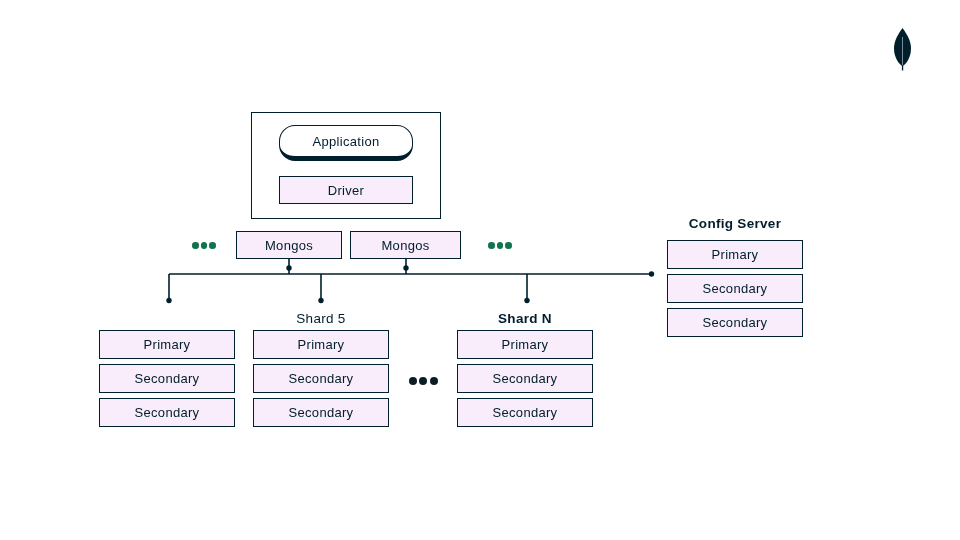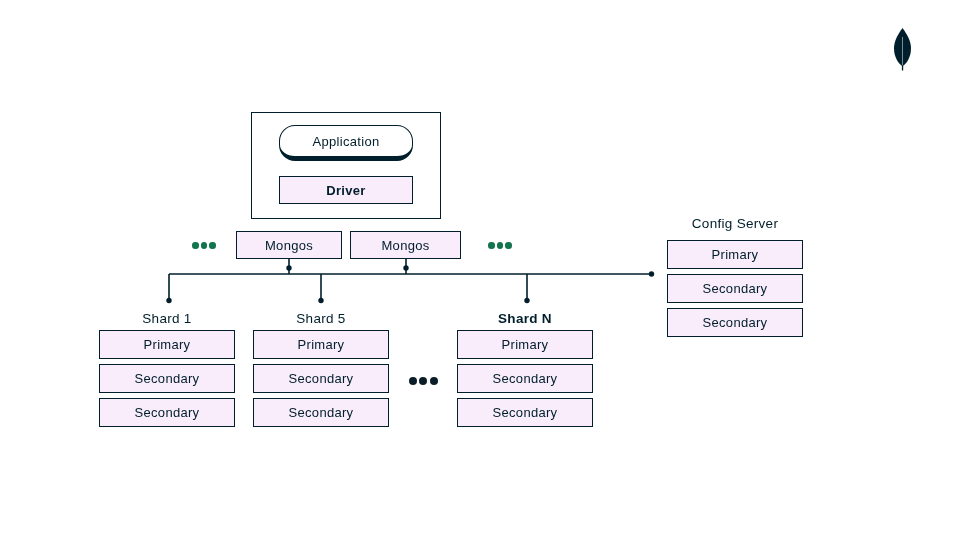--- a/index.html
+++ b/index.html
@@ -106,53 +106,52 @@
       <circle cx="321" cy="300.5" r="2.7" stroke="none"></circle>
       <line x1="527" y1="274" x2="527" y2="298"></line>
       <circle cx="527" cy="300.5" r="2.7" stroke="none"></circle>
     </g>
   </svg>
 
   <div class="group-frame" style="left:251px; top:112px; width:190px; height:107px;"></div>
   <div class="node-box white-box application-box" style="left:279px; top:125px; width:134px; height:36px;">
     <span>Application</span>
   </div>
-  <div class="node-box" style="left:279px; top:176px; width:134px; height:28px;font-weight:bold;">
+  <div class="node-box" style="left:279px; top:176px; width:134px; height:28px;">
     <span>Driver</span>
   </div>
 
   <div class="dots dots-green" style="left:192px; top:242px;">
     <span class="dot"></span>
     <span class="dot"></span>
     <span class="dot"></span>
   </div>
   <div class="node-box" style="left:236px; top:231px; width:106px; height:28px;">
     <span>Mongos</span>
   </div>
   <div class="node-box" style="left:350px; top:231px; width:111px; height:28px;">
     <span>Mongos</span>
   </div>
   <div class="dots dots-green" style="left:488px; top:242px;">
     <span class="dot"></span>
     <span class="dot"></span>
     <span class="dot"></span>
   </div>
 
-  <div class="section-title" style="left:667px; top:215px; width:136px;">Config Server</div>
+  <div class="section-title" style="left:667px; top:215px; width:136px;font-weight:bold;">Config Server</div>
   <div class="node-box" style="left:667px; top:240px; width:136px; height:29px;">
     <span>Primary</span>
   </div>
   <div class="node-box" style="left:667px; top:274px; width:136px; height:29px;">
     <span>Secondary</span>
   </div>
   <div class="node-box" style="left:667px; top:308px; width:136px; height:29px;">
     <span>Secondary</span>
   </div>
 
-  <div class="section-title" style="left:99px; top:310px; width:136px;">Shard 1</div>
   <div class="node-box" style="left:99px; top:330px; width:136px; height:29px;">
     <span>Primary</span>
   </div>
   <div class="node-box" style="left:99px; top:364px; width:136px; height:29px;">
     <span>Secondary</span>
   </div>
   <div class="node-box" style="left:99px; top:398px; width:136px; height:29px;">
     <span>Secondary</span>
   </div>
 

